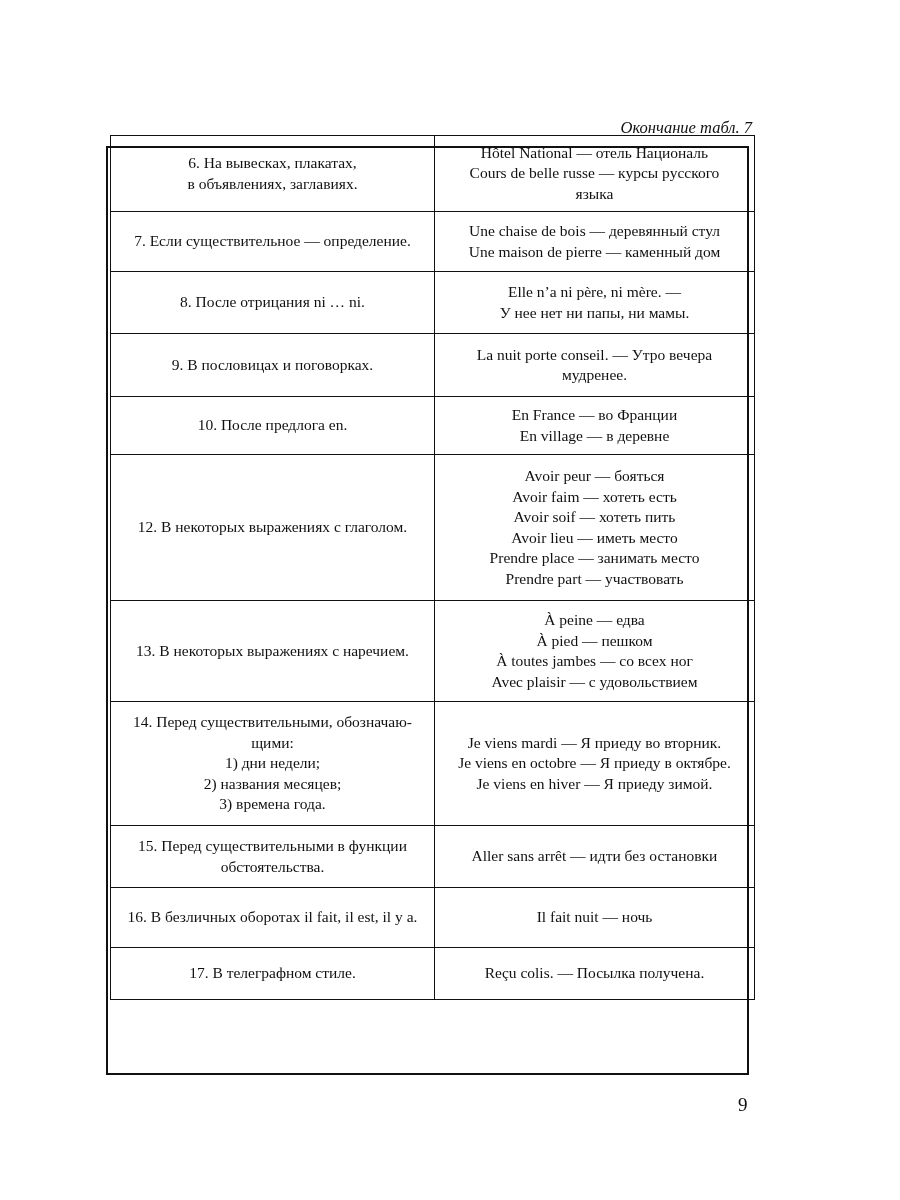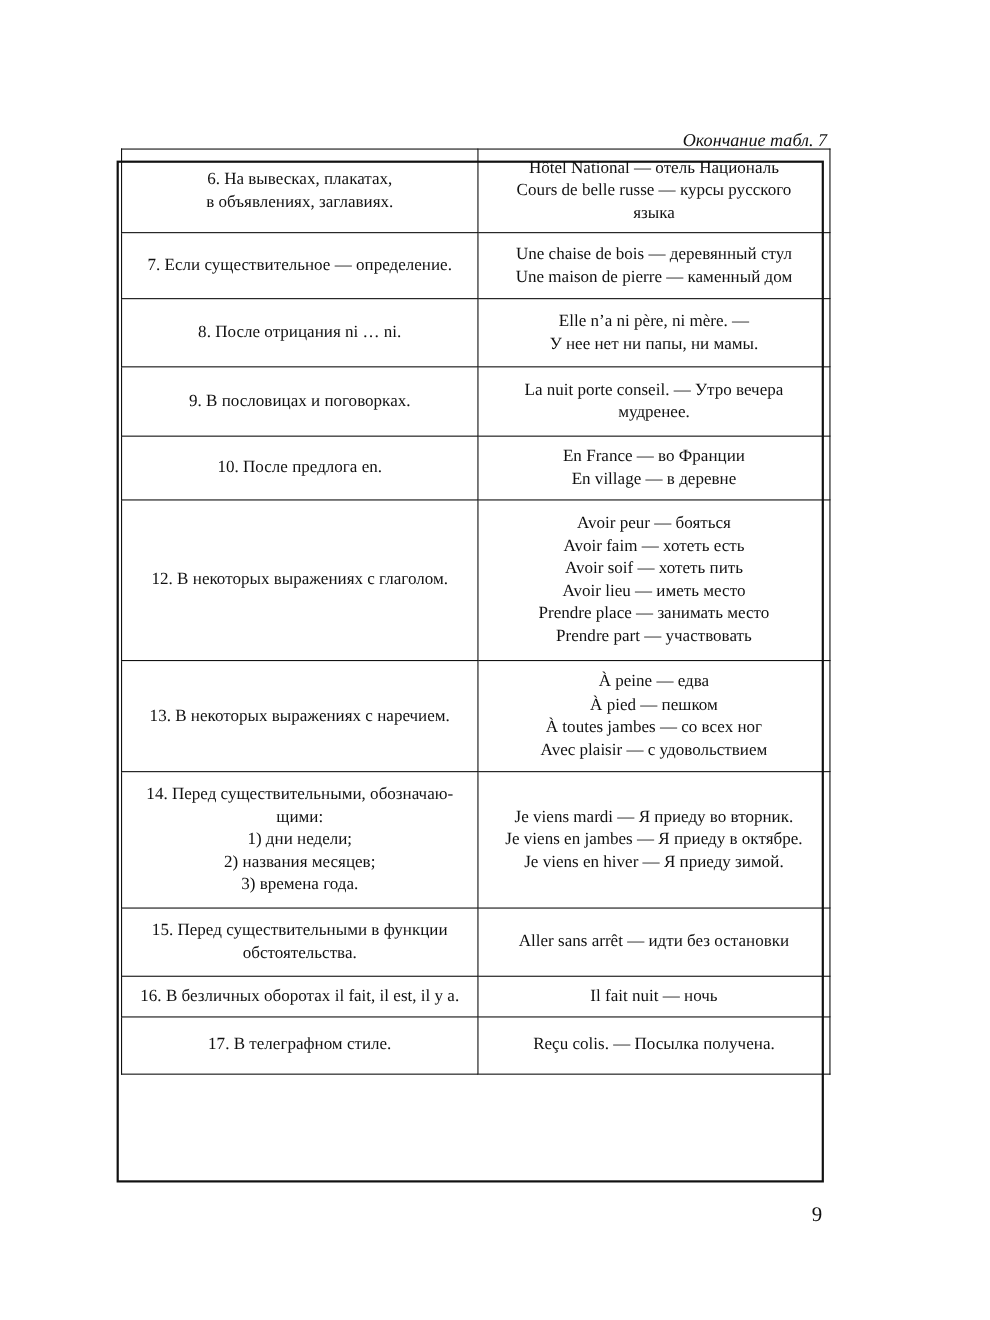--- a/index.html
+++ b/index.html
@@ -117,34 +117,34 @@
       <tr style="height: 124px;">
         <td class="left">
           <span class="line">14. Перед существительными, обозначаю-</span>
           <span class="line">щими:</span>
           <span class="line">1) дни недели;</span>
           <span class="line">2) названия месяцев;</span>
           <span class="line">3) времена года.</span>
         </td>
         <td class="right">
           <span class="line">Je viens mardi — Я приеду во вторник.</span>
-          <span class="line">Je viens en jambes — Я приеду в октябре.</span>
+          <span class="line">Je viens en octobre — Я приеду в октябре.</span>
           <span class="line">Je viens en hiver — Я приеду зимой.</span>
         </td>
       </tr>
       <tr style="height: 62px;">
         <td class="left">
           <span class="line">15. Перед существительными в функции</span>
           <span class="line">обстоятельства.</span>
         </td>
         <td class="right">
           <span class="line">Aller sans arrêt — идти без остановки</span>
         </td>
       </tr>
-      <tr style="height: 37px; margin-top: 15px;">
+      <tr style="height: 60px; margin-top: 15px;">
         <td class="left"><span>16. В безличных оборотах </span><b>il fait, il est, il y a</b><span>.</span></td>
         <td class="right">
           <span class="line">Il fait nuit — ночь</span>
         </td>
       </tr>
       <tr style="height: 52px;">
         <td class="left">
           <span class="line">17. В телеграфном стиле.</span>
         </td>
         <td class="right">

